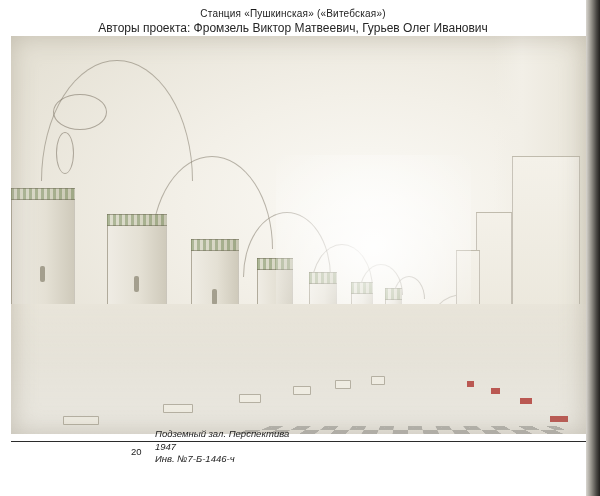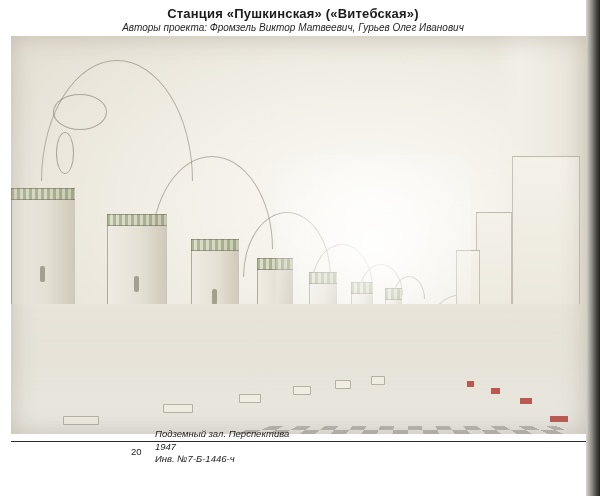--- a/index.html
+++ b/index.html
@@ -34,33 +34,32 @@
   }
 
   
   .header {
     position: absolute;
     left: 0; top: 6px;
     width: 586px;
     text-align: center;
   }
   .title-line1 {
-    font-size: 13px;
-    font-weight: bold;
+    font-size: 10px;
+    font-weight: normal;
     color: #1c1c1c;
     letter-spacing: .2px;
     line-height: 15px;
     white-space: nowrap;
   }
   .title-line2 {
-    font-size: 10px;
+    font-size: 12px;
     color: #262626;
     line-height: 14px;
     white-space: nowrap;
-    font-style: italic;
   }
 
   
   .plate {
     position: absolute;
     left: 11px;
     top: 36px;
     width: 575px;
     height: 398px;
     background: #efece3;

